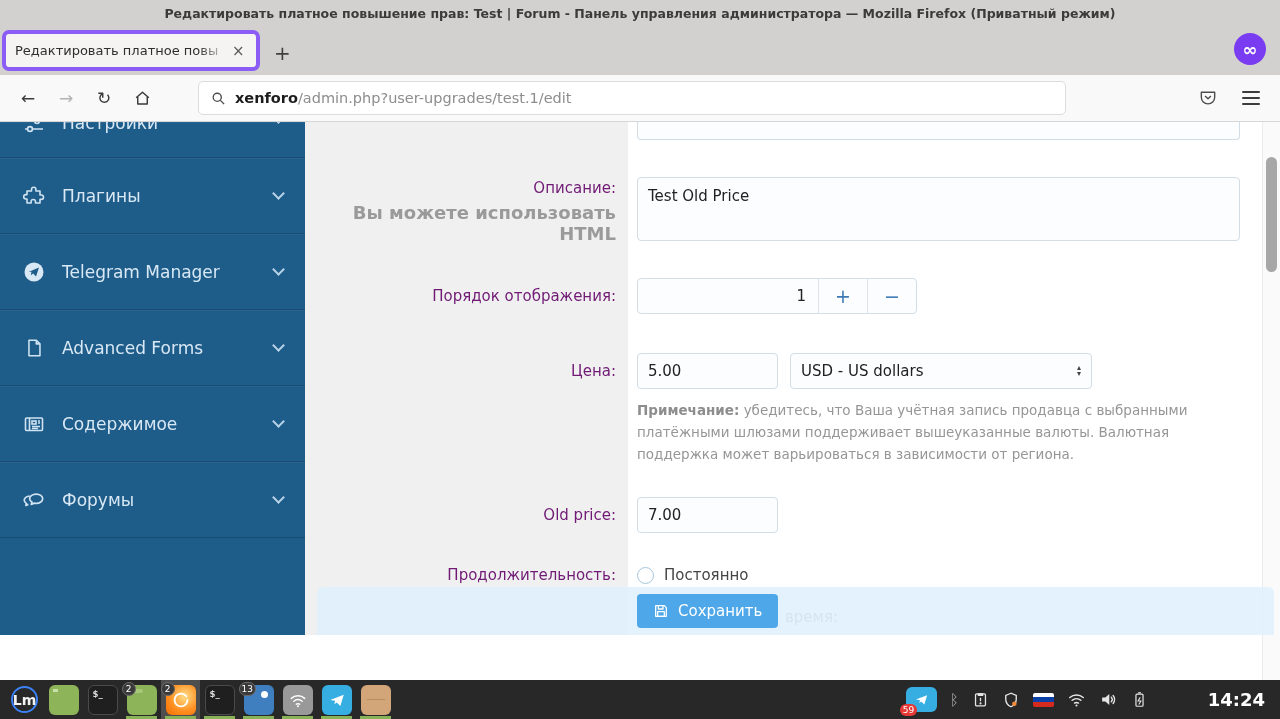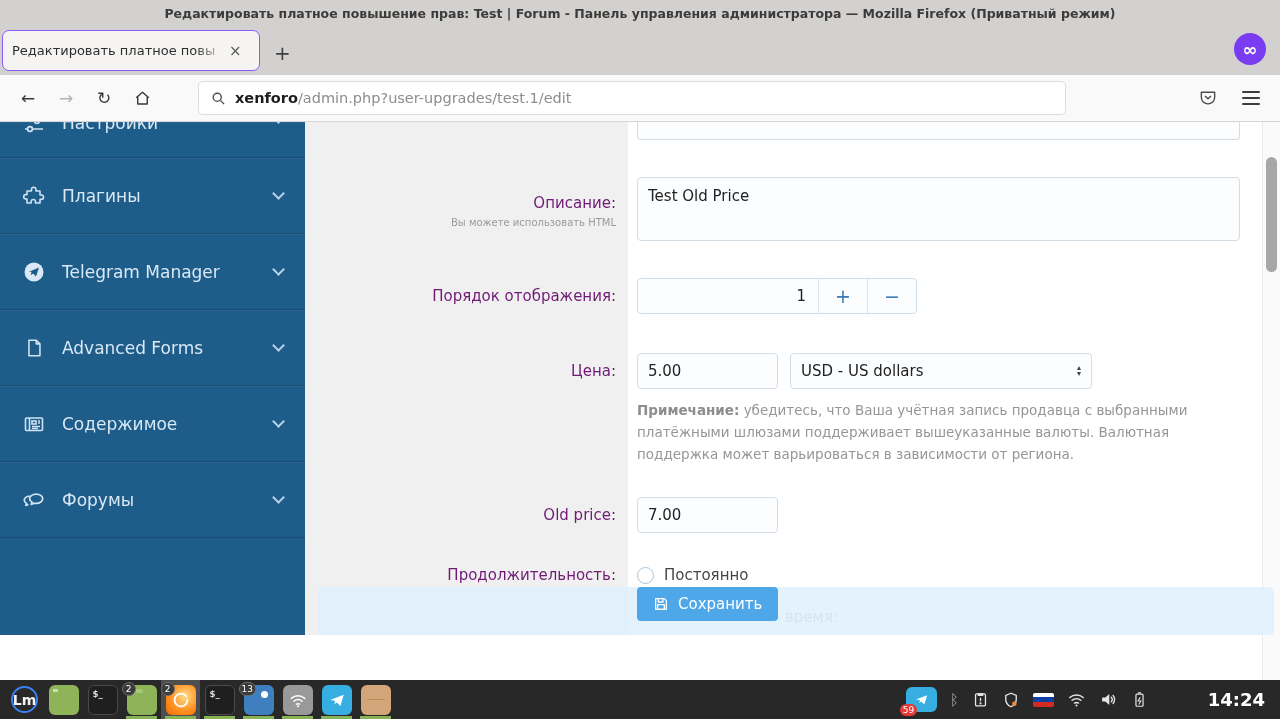--- a/index.html
+++ b/index.html
@@ -14,21 +14,21 @@
     height:26px; background:#d3d1cf; position:relative;
     display:flex; align-items:center; justify-content:center;
     font-size:12.5px; font-weight:bold; color:#3b3b3b;
   }
   .tabstrip {
     height:49px; background:#d3d1cf; position:relative;
     display:flex; align-items:flex-end; padding-left:2px;
   }
   .tab {
     width:258px; height:41px; margin-bottom:4px;
-    background:#f5f4f2; border:1px solid #8b5cf6; border-radius:7px;
+    background:#f5f4f2; border:4px solid #8b5cf6; border-radius:7px;
     display:flex; align-items:center; padding:0 9px;
     font-size:13px; color:#2e2e2e; position:relative; overflow:hidden;
   }
   .tab-title { flex:1; white-space:nowrap; overflow:hidden; max-width:215px;
     -webkit-mask-image:linear-gradient(90deg,#000 85%,transparent); }
   .tab-close { color:#5c5c5c; font-size:15px; padding:0 2px; }
   .newtab { font-size:20px; color:#3f3f3f; margin:0 0 12px 14px; line-height:1; }
   .private-badge {
     position:absolute; right:14px; top:7px; width:32px; height:32px;
     border-radius:50%; background:#7a3cf0; color:#fff;
@@ -78,21 +78,21 @@
   .sicon { width:27px; display:flex; justify-content:center; margin-right:15px; color:#cfe3f2; }
   .slabel { font-size:17px; flex:1; }
   .chev { width:9px; height:9px; border-right:2px solid #b9d4e8; border-bottom:2px solid #b9d4e8;
     transform:rotate(45deg); margin-top:-5px; }
   
   .main { flex:1; position:relative; background:#fff; overflow:hidden; }
   .label-bg { position:absolute; left:0; top:0; bottom:0; width:323px; background:#f0f0f0; }
   .frow { position:relative; display:flex; align-items:center; }
   .flabel { width:323px; padding-right:12px; text-align:right; flex:none; }
   .lmain { font-size:15px; color:#701a75; }
-  .lhint { font-size:10px; color:#9a9a9a; margin-top:5px; }
+  .lhint { font-size:18px; color:#9a9a9a; margin-top:5px;font-weight:bold; }
   .fctrl { padding-left:9px; }
   .inputbox {
     background:#fbfdff; border:1px solid #d3dde5; border-radius:4px;
     font-size:15px; color:#222; padding:8px 10px; font-family:inherit;
   }
   .partial-input { width:603px; height:18px; border-top:none; border-radius:0 0 4px 4px; }
   .desc-area { width:603px; height:64px; resize:none; outline:none; line-height:20px; }
   .spinner { width:280px; display:flex; padding:0; overflow:hidden; }
   .spin-val { flex:1; text-align:right; padding:8px 12px; font-size:15px; color:#222; }
   .spin-btn { width:49px; border-left:1px solid #dde5eb; color:#3d7ab3; font-size:19px;
@@ -102,21 +102,21 @@
   .sel-arrows { margin-left:auto; display:flex; flex-direction:column; color:#444;
     font-size:8px; line-height:6px; }
   .note { margin:10px 0 0 9px; width:604px; font-size:13.5px; line-height:22px; color:#969696; }
   .note-b { font-weight:bold; color:#8d8d8d; }
   .radio { width:17px; height:17px; border-radius:50%; border:1px solid #a5c6dd; background:#fff; flex:none; }
   .radio-label { font-size:15px; color:#454545; margin-left:10px; }
   .ghost { position:absolute; left:480px; top:486px; font-size:15px; color:#8f9aa4; z-index:0; }
   .save-bar {
     position:absolute; left:12px; right:6px; bottom:0; height:48px; z-index:2;
     background:rgba(223,240,251,0.87); border-radius:6px 6px 0 0;
-    display:flex; align-items:flex-start;
+    display:flex; align-items:center;
   }
   .save-btn {
     margin-left:320px; height:34px; padding:0 16px;
     background:#4da7e8; border:none; border-radius:4px;
     color:#fff; font-size:15px; font-family:inherit;
     display:flex; align-items:center; gap:9px; cursor:pointer;
   }
   .page-scrollbar { position:absolute; right:0; top:0; width:18px; height:100%;
     background:#fafafa; border-left:1px solid #ececec; }
   .page-thumb { position:absolute; left:3px; top:35px; width:11px; height:115px;

